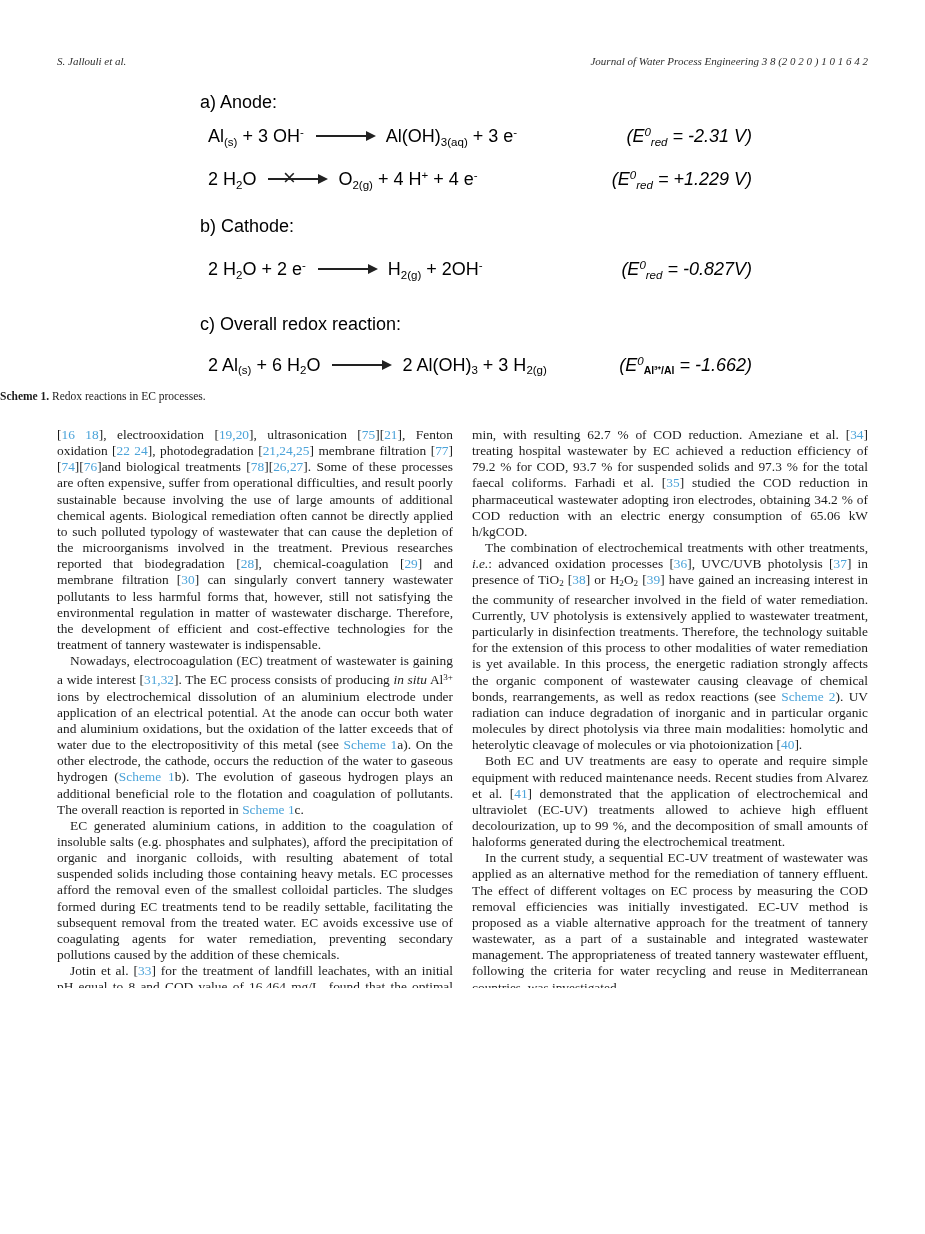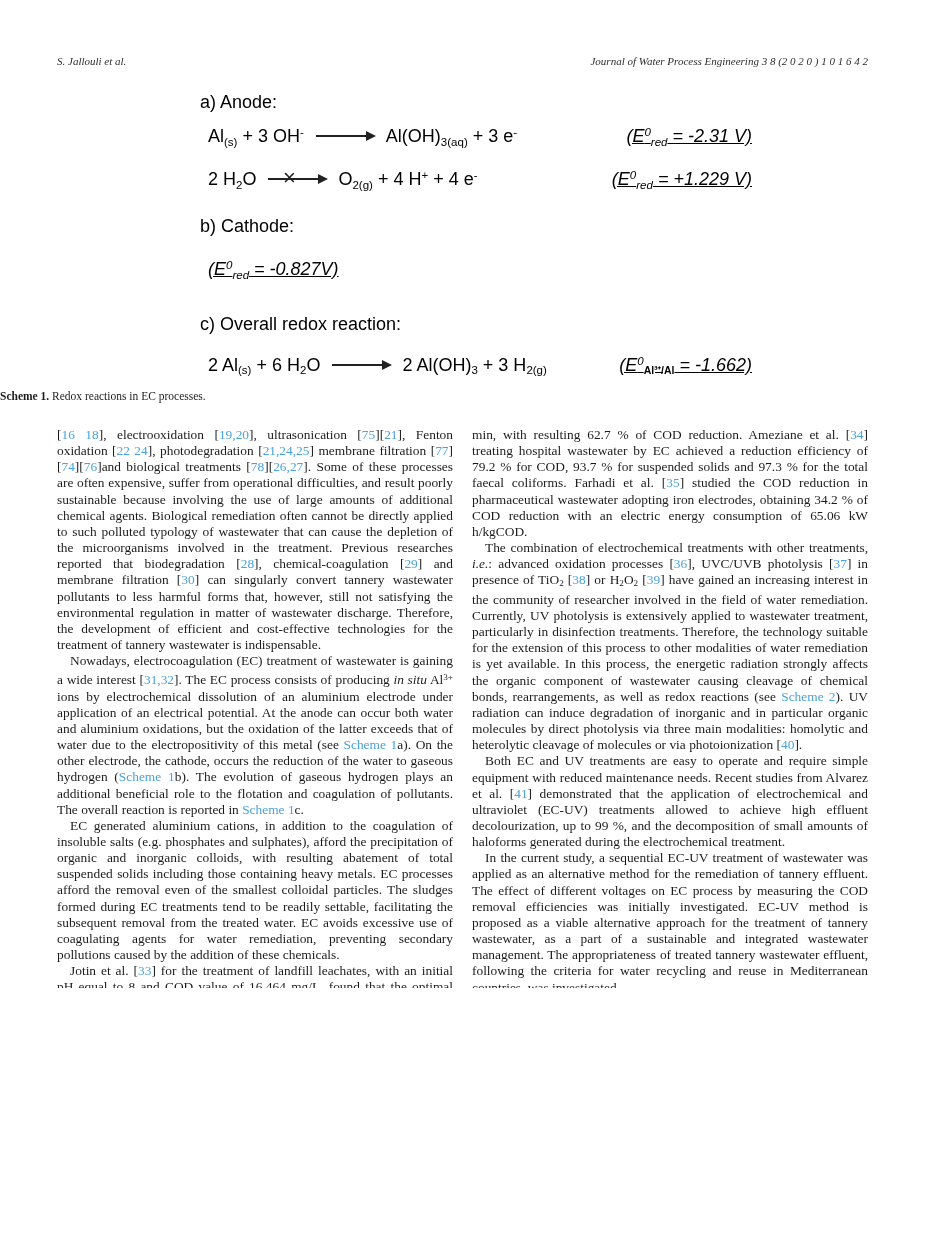--- a/index.html
+++ b/index.html
@@ -10,21 +10,21 @@
   .header{position:absolute;top:55px;left:57px;right:57px;display:flex;
           justify-content:space-between;font-style:italic;font-size:11px;color:#2e2e2e;}
 
   
   .s1{position:absolute;left:200px;top:92px;width:552px;height:300px;
       font-family:"Liberation Sans",sans-serif;font-size:18px;color:#000000;}
   .s1 .lbl{position:absolute;left:0;}
   .s1 .eq{position:absolute;left:8px;right:0;display:flex;justify-content:space-between;align-items:baseline;gap:36px;}
   .s1 sub, .s2 sub{font-size:64%;vertical-align:-0.3em;letter-spacing:0;}
   .s1 sup, .s2 sup{font-size:64%;vertical-align:0.55em;}
-  .pot{font-style:italic;white-space:nowrap;text-decoration:underline;}
+  .pot{font-style:italic;white-space:nowrap;}
   sub.it{font-style:italic;}
   sub.bd{font-style:normal;font-weight:bold;font-size:58%;}
   .arrow{display:inline-block;position:relative;width:58px;height:2px;background:#222;
          vertical-align:middle;margin:0 12px;top:-2px;}
   .arrow::after{content:"";position:absolute;right:-2px;top:-4px;width:0;height:0;
          border-left:10px solid #222;border-top:5px solid transparent;border-bottom:5px solid transparent;}
   .xarrow::before{content:"×";position:absolute;left:36%;top:50%;transform:translate(-50%,-55%);
          font-size:22px;color:#222;line-height:1;}
 
   
@@ -74,20 +74,21 @@
     <div class="eq" style="top:34px">
       <span><span>Al</span><sub>(s)</sub><span> + 3 OH</span><sup>-</sup><span class="arrow"></span><span>Al(OH)</span><sub>3(aq)</sub><span> + 3 e</span><sup>-</sup></span>
       <span class="pot"><span>(E</span><sup>0</sup><sub class="it">red</sub><span> = -2.31 V)</span></span>
     </div>
     <div class="eq" style="top:77px">
       <span><span>2 H</span><sub>2</sub><span>O</span><span class="arrow xarrow"></span><span>O</span><sub>2(g)</sub><span> +  4 H</span><sup>+</sup><span>  +  4 e</span><sup>-</sup></span>
       <span class="pot"><span>(E</span><sup>0</sup><sub class="it">red</sub><span> = +1.229 V)</span></span>
     </div>
     <div class="lbl" style="top:124px">b) Cathode:</div>
     <div class="eq" style="top:167px">
+      <span><span>2 H</span><sub>2</sub><span>O +  2 e</span><sup>-</sup><span class="arrow"></span><span>H</span><sub>2(g)</sub><span>  + 2OH</span><sup>-</sup></span>
       <span class="pot"><span>(E</span><sup>0</sup><sub class="it">red</sub><span> = -0.827V)</span></span>
     </div>
     <div class="lbl" style="top:222px">c) Overall redox reaction:</div>
     <div class="eq" style="top:263px">
       <span><span>2 Al</span><sub>(s)</sub><span> +  6 H</span><sub>2</sub><span>O</span><span class="arrow"></span><span>2 Al(OH)</span><sub>3</sub><span> + 3 H</span><sub>2(g)</sub></span>
       <span class="pot"><span>(E</span><sup>0</sup><sub class="bd">Al³⁺/Al</sub><span> = -1.662)</span></span>
     </div>
   </div>
 
   <div class="cap" style="top:390px">

